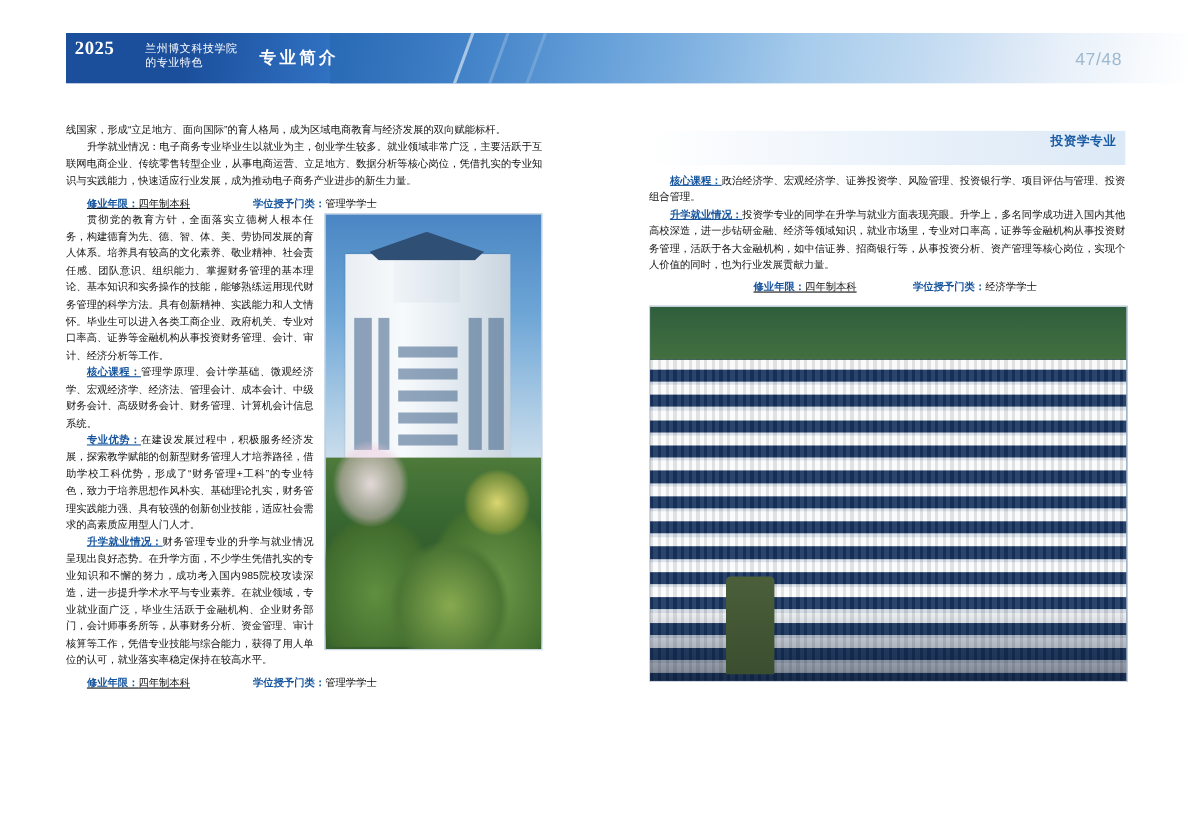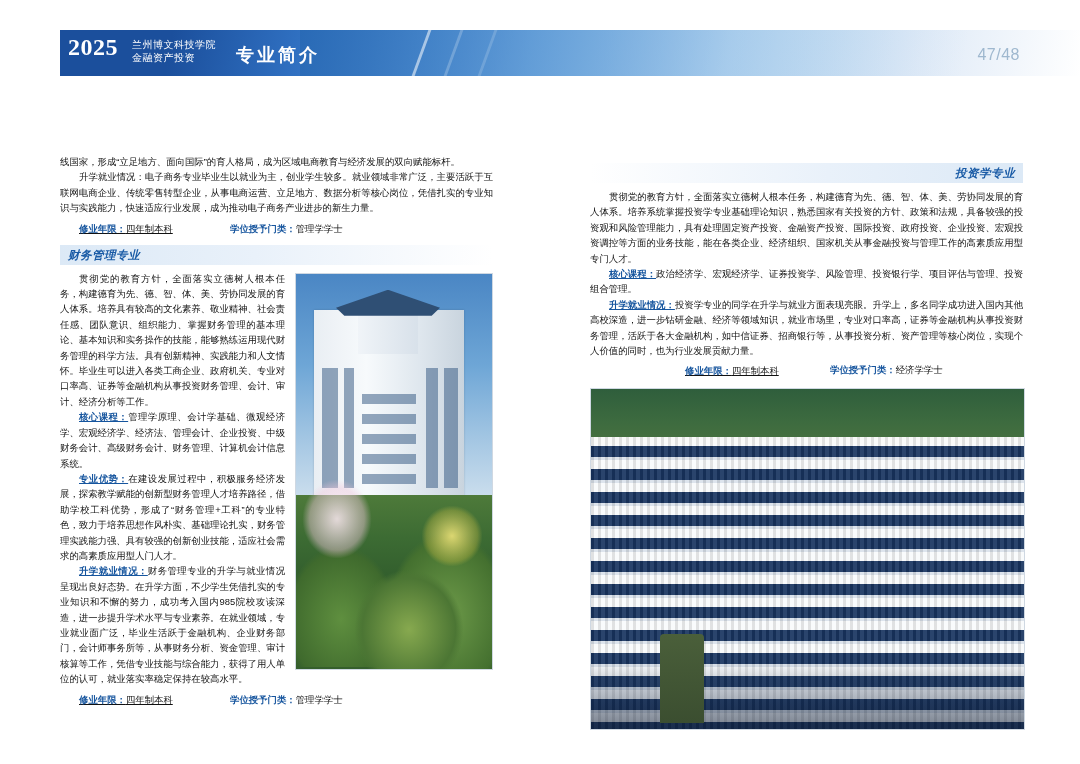--- a/index.html
+++ b/index.html
@@ -53,40 +53,40 @@
     width: 3px;
     height: 46px;
     background: rgba(255,255,255,0.55);
     transform: skewX(-20deg);
   }
   .year {
     position: absolute;
     left: 68px;
     top: 4px;
     font-family: "Liberation Serif", "DejaVu Serif", serif;
-    font-size: 24px;
+    font-size: 17px;
     font-weight: bold;
     color: #ffffff;
     letter-spacing: 0.5px;
   }
   .school-lines {
     position: absolute;
     left: 132px;
     top: 8px;
     color: #ffffff;
     font-size: 10px;
     line-height: 13px;
     letter-spacing: 0.5px;
   }
   .section-title {
     position: absolute;
     left: 236px;
     top: 13px;
     color: #ffffff;
-    font-size: 18px;
+    font-size: 15px;
     font-weight: bold;
     letter-spacing: 3px;
     text-align: center;
   }
   .page-num {
     position: absolute;
     right: 60px;
     top: 16px;
     color: #9fb8cf;
     font-size: 16px;
@@ -95,43 +95,41 @@
 
   
   .col {
     position: absolute;
     top: 110px;
     width: 433px;
     font-size: 9.4px;
     line-height: 15.4px;
     color: #111;
     text-align: justify;
-    margin-top: 44px;
   }
   .col-left { left: 60px; }
   .col-right { left: 590px; }
 
   p {
     margin: 0;
   }
   .indent { text-indent: 19px; }
 
   .bold-lead {
     font-weight: bold;
     color: #16559e;
     text-decoration: underline;
   }
 
   
   .heading-bar {
     position: relative;
-    height: 20px;
+    height: 31px;
     margin: 9px 0 6px 0;
     background: linear-gradient(90deg, #dce9f6 0%, #e9f1fa 45%, #ffffff 100%);
-    font-style: italic;
   }
   .heading-bar.right {
     background: linear-gradient(270deg, #dce9f6 0%, #e9f1fa 45%, #ffffff 100%);
   }
   .heading-bar .txt {
     position: absolute;
     left: 8px;
     top: 3px;
     font-size: 11.5px;
     font-weight: bold;
@@ -154,21 +152,21 @@
     left: 19px;
     top: 0;
     text-decoration: underline;
   }
   .info-line .b {
     position: absolute;
     left: 170px;
     top: 0;
   }
   .info-line.r .a { left: 95px; }
-  .info-line.r .b { left: 240px; font-family: Liberation Mono, monospace; }
+  .info-line.r .b { left: 240px; }
   .lbl {
     font-weight: bold;
     color: #16559e;
   }
 
   
   .photo-left {
     float: right;
     width: 196px;
     height: 395px;
@@ -276,40 +274,37 @@
 
   <div class="header">
     <div class="header-bar-bg"></div>
     <div class="header-bar-bg2"></div>
     <div class="header-slash" style="left:420px;"></div>
     <div class="header-slash" style="left:452px;opacity:.4;"></div>
     <div class="header-slash" style="left:486px;opacity:.3;"></div>
     <div class="year">2025</div>
     <div class="school-lines">
       <div>兰州博文科技学院</div>
-      <div>金融资产投资</div>
+      <div>的专业特色</div>
     </div>
     <div class="section-title">专业简介</div>
     <div class="page-num">47/48</div>
   </div>
 
   <div class="col col-left">
 
     <p>线国家，形成“立足地方、面向国际”的育人格局，成为区域电商教育与经济发展的双向赋能标杆。</p>
 
     <p class="indent">升学就业情况：电子商务专业毕业生以就业为主，创业学生较多。就业领域非常广泛，主要活跃于互联网电商企业、传统零售转型企业，从事电商运营、立足地方、数据分析等核心岗位，凭借扎实的专业知识与实践能力，快速适应行业发展，成为推动电子商务产业进步的新生力量。</p>
 
     <div class="info-line">
       <span class="a"><span class="lbl">修业年限：</span><span>四年制本科</span></span>
       <span class="b"><span class="lbl">学位授予门类：</span><span>管理学学士</span></span>
     </div>
 
-    <div class="heading-bar">
-      <span class="txt">财务管理专业</span>
-    </div>
 
     <div class="photo-left" title="">
       <div class="sky"></div>
       <div class="bld">
         <div class="bld-win" style="left:8px;top:58px;width:16px;height:120px;"></div>
         <div class="bld-win" style="left:30px;top:58px;width:10px;height:120px;"></div>
         <div class="bld-win" style="left:48px;top:84px;width:54px;height:10px;"></div>
         <div class="bld-win" style="left:48px;top:104px;width:54px;height:10px;"></div>
         <div class="bld-win" style="left:48px;top:124px;width:54px;height:10px;"></div>
         <div class="bld-win" style="left:48px;top:144px;width:54px;height:10px;"></div>
@@ -322,39 +317,38 @@
       <div class="trees"></div>
       <div class="bush1"></div>
       <div class="bush2"></div>
       <div class="bush3"></div>
       <div class="blossom"></div>
       <div class="yellow"></div>
     </div>
 
     <p class="indent">贯彻党的教育方针，全面落实立德树人根本任务，构建德育为先、德、智、体、美、劳协同发展的育人体系。培养具有较高的文化素养、敬业精神、社会责任感、团队意识、组织能力、掌握财务管理的基本理论、基本知识和实务操作的技能，能够熟练运用现代财务管理的科学方法。具有创新精神、实践能力和人文情怀。毕业生可以进入各类工商企业、政府机关、专业对口率高、证券等金融机构从事投资财务管理、会计、审计、经济分析等工作。</p>
 
-    <p class="indent"><span class="bold-lead">核心课程：</span><span>管理学原理、会计学基础、微观经济学、宏观经济学、经济法、管理会计、企业投资、中级财务会计、高级财务会计、财务管理、计算机会计信息系统。</span></p>
+    <p class="indent"><span class="bold-lead">核心课程：</span><span>管理学原理、会计学基础、微观经济学、宏观经济学、经济法、管理会计、成本会计、中级财务会计、高级财务会计、财务管理、计算机会计信息系统。</span></p>
 
     <p class="indent"><span class="bold-lead">专业优势：</span><span>在建设发展过程中，积极服务经济发展，探索教学赋能的创新型财务管理人才培养路径，借助学校工科优势，形成了“财务管理+工科”的专业特色，致力于培养思想作风朴实、基础理论扎实，财务管理实践能力强、具有较强的创新创业技能，适应社会需求的高素质应用型人门人才。</span></p>
 
     <p class="indent"><span class="bold-lead">升学就业情况：</span><span>财务管理专业的升学与就业情况呈现出良好态势。在升学方面，不少学生凭借扎实的专业知识和不懈的努力，成功考入国内985院校攻读深造，进一步提升学术水平与专业素养。在就业领域，专业就业面广泛，毕业生活跃于金融机构、企业财务部门，会计师事务所等，从事财务分析、资金管理、审计核算等工作，凭借专业技能与综合能力，获得了用人单位的认可，就业落实率稳定保持在较高水平。</span></p>
 
     <div class="info-line">
       <span class="a"><span class="lbl">修业年限：</span><span>四年制本科</span></span>
       <span class="b"><span class="lbl">学位授予门类：</span><span>管理学学士</span></span>
     </div>
   </div>
 
   <div class="col col-right">
 
     <div class="heading-bar right">
       <span class="txt">投资学专业</span>
     </div>
 
-    <p class="indent">贯彻党的教育方针，全面落实立德树人根本任务，构建德育为先、德、智、体、美、劳协同发展的育人体系。培养系统掌握投资学专业基础理论知识，熟悉国家有关投资的方针、政策和法规，具备较强的投资观和风险管理能力，具有处理固定资产投资、金融资产投资、国际投资、政府投资、企业投资、宏观投资调控等方面的业务技能，能在各类企业、经济组织、国家机关从事金融投资与管理工作的高素质应用型专门人才。</p>
 
     <p class="indent"><span class="bold-lead">核心课程：</span><span>政治经济学、宏观经济学、证券投资学、风险管理、投资银行学、项目评估与管理、投资组合管理。</span></p>
 
 
     <p class="indent"><span class="bold-lead">升学就业情况：</span><span>投资学专业的同学在升学与就业方面表现亮眼。升学上，多名同学成功进入国内其他高校深造，进一步钻研金融、经济等领域知识，就业市场里，专业对口率高，证券等金融机构从事投资财务管理，活跃于各大金融机构，如中信证券、招商银行等，从事投资分析、资产管理等核心岗位，实现个人价值的同时，也为行业发展贡献力量。</span></p>
 
     <div class="info-line r">
       <span class="a"><span class="lbl">修业年限：</span><span>四年制本科</span></span>
       <span class="b"><span class="lbl">学位授予门类：</span><span>经济学学士</span></span>
     </div>

